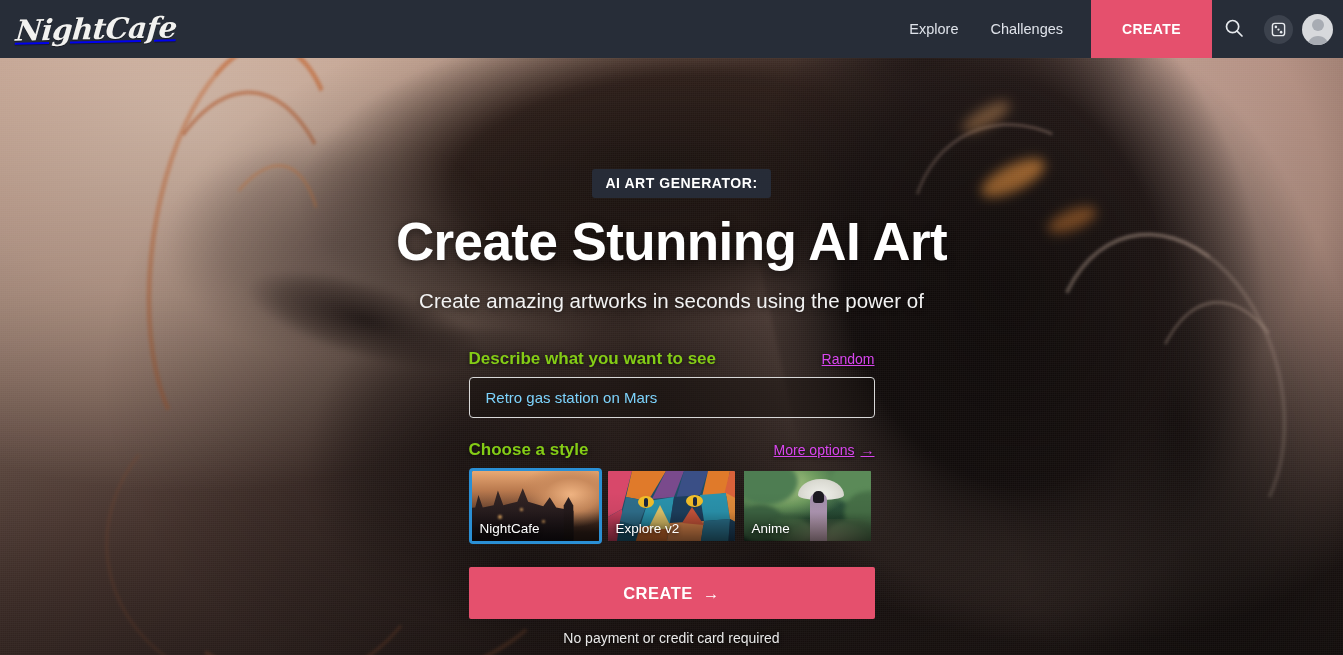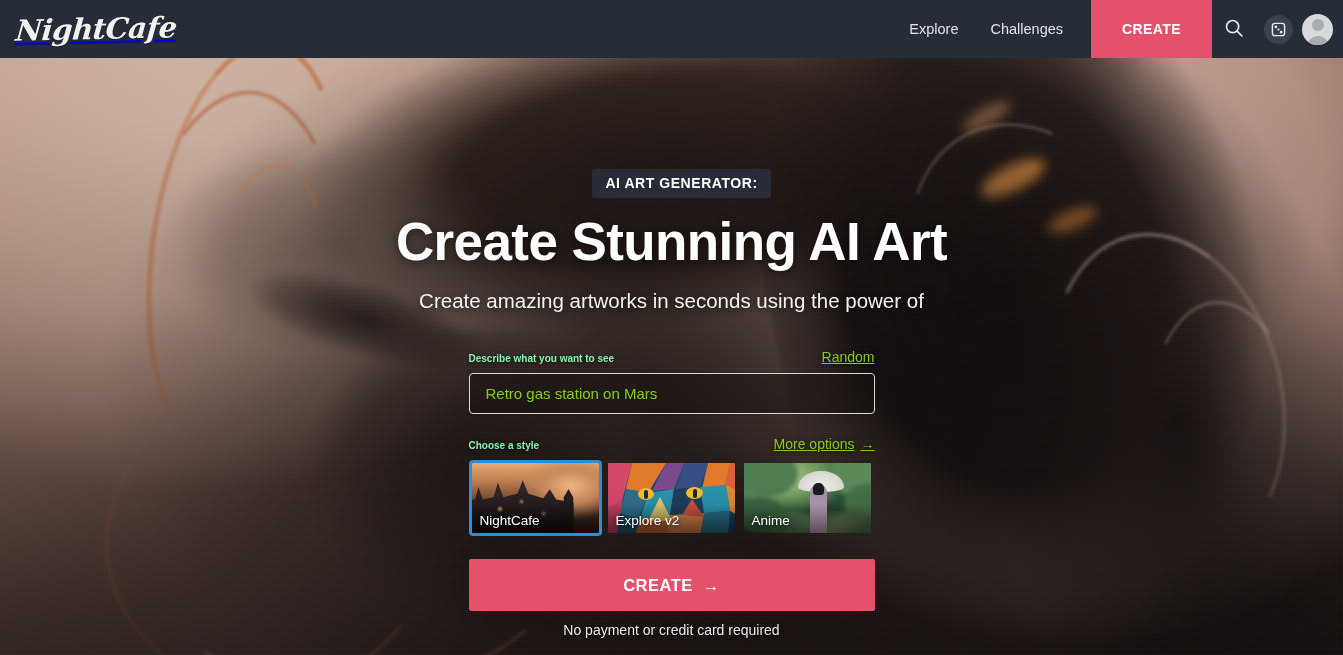--- a/index.html
+++ b/index.html
@@ -149,33 +149,33 @@
     text-shadow:0 1px 6px rgba(0,0,0,.55);
   }
 
   
   .form-wrap { width:406px; margin-top:32px; }
   .form-row {
     display:flex; align-items:baseline; justify-content:space-between;
     margin-bottom:8px;
   }
   .form-label {
-    color:#86efac; font-size:10px; font-weight:700;
+    color:#84cc16; font-size:17px; font-weight:700;
     text-shadow:0 1px 4px rgba(0,0,0,.6);
   }
   .form-link {
-    color:#84cc16; font-size:14px; text-decoration:underline; cursor:pointer;
+    color:#d946ef; font-size:14px; text-decoration:underline; cursor:pointer;
     text-shadow:0 1px 4px rgba(0,0,0,.6); background:none; border:none;
     font-family:"Liberation Sans", sans-serif; padding:0;
     display:flex; align-items:center; gap:6px;
   }
   .prompt-input {
     width:406px; height:41px; background:rgba(20,14,12,.42);
     border:1px solid #d8d8d8; border-radius:4px;
-    color:#84cc16; font-size:15px; padding:0 16px;
+    color:#7dd3fc; font-size:15px; padding:0 16px;
     font-family:"Liberation Sans", sans-serif; outline:none;
   }
   .prompt-input::placeholder { color:#cfcfcf; }
 
   .style-head { margin-top:22px; }
   .style-grid { display:flex; gap:3px; margin-top:8px; }
   .style-card {
     position:relative; width:133px; height:76px; border-radius:4px;
     overflow:hidden; cursor:pointer; border:3px solid transparent;
   }

